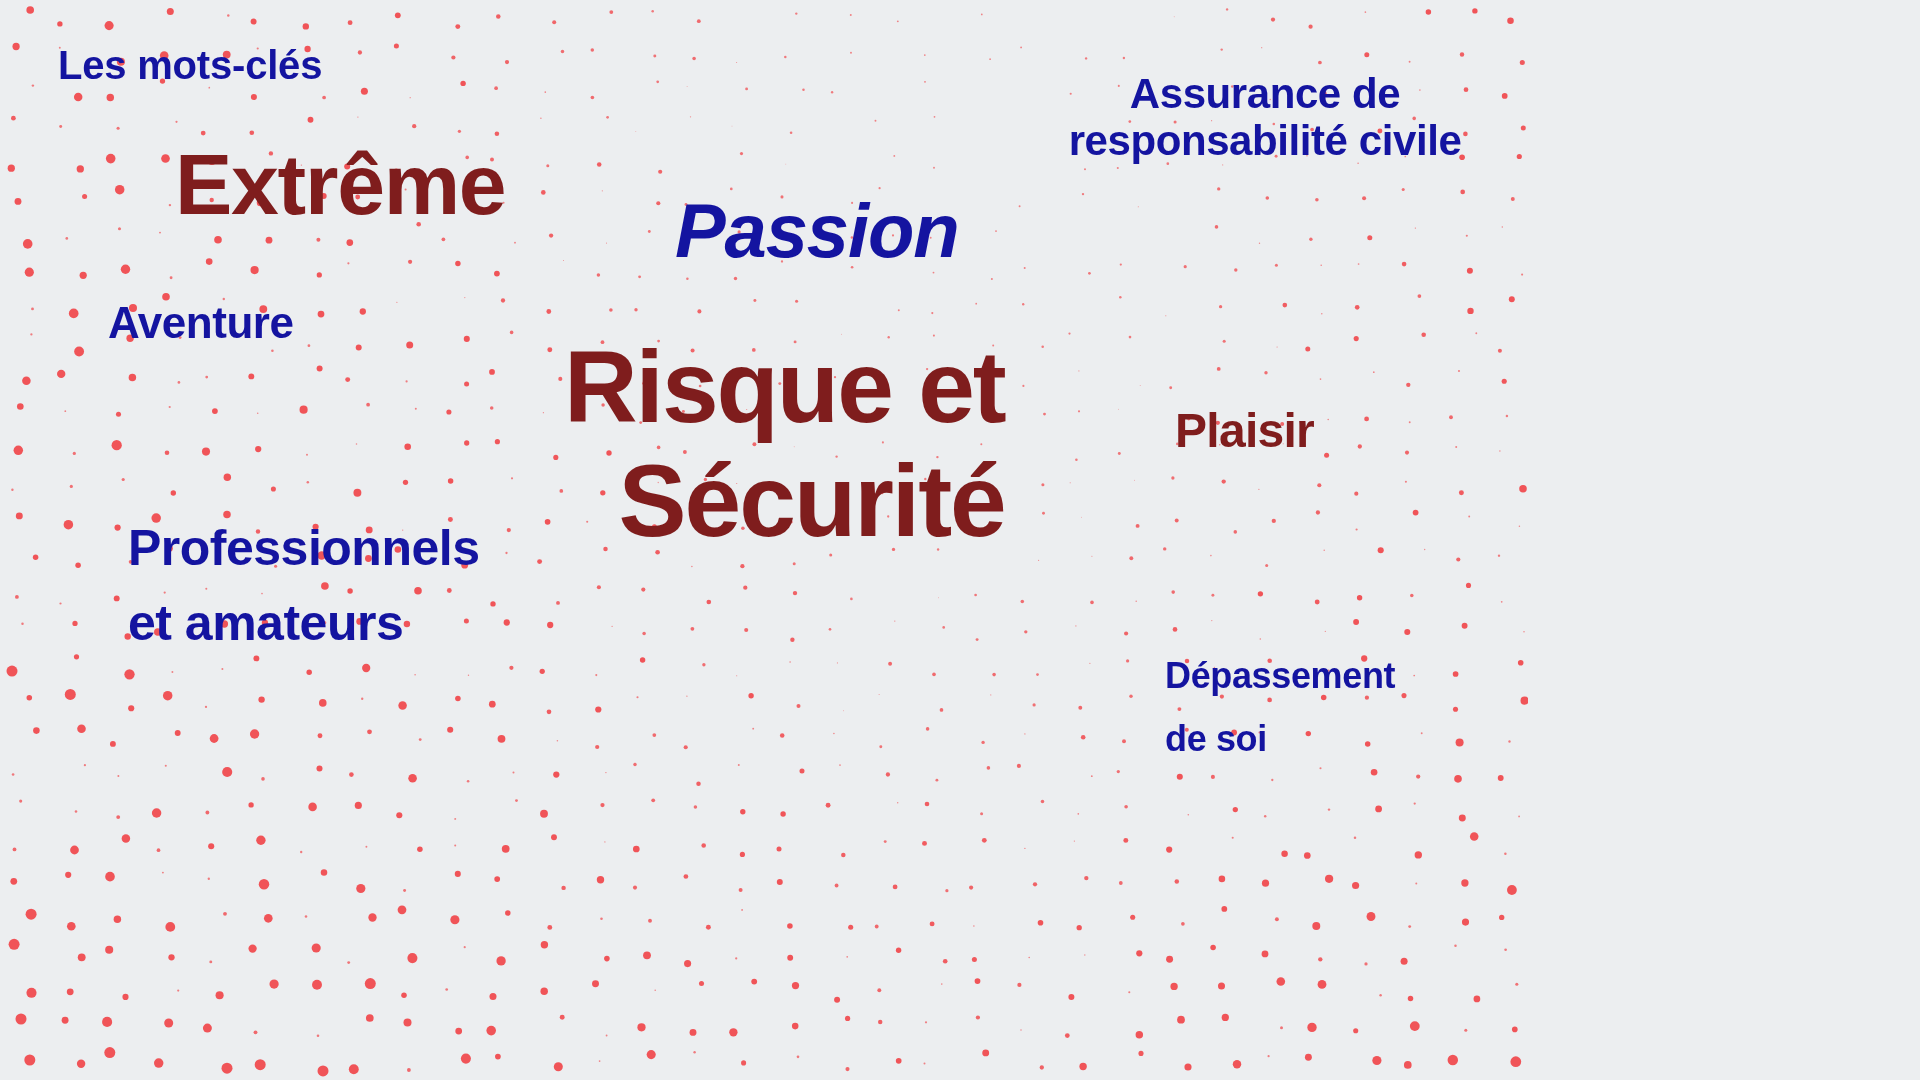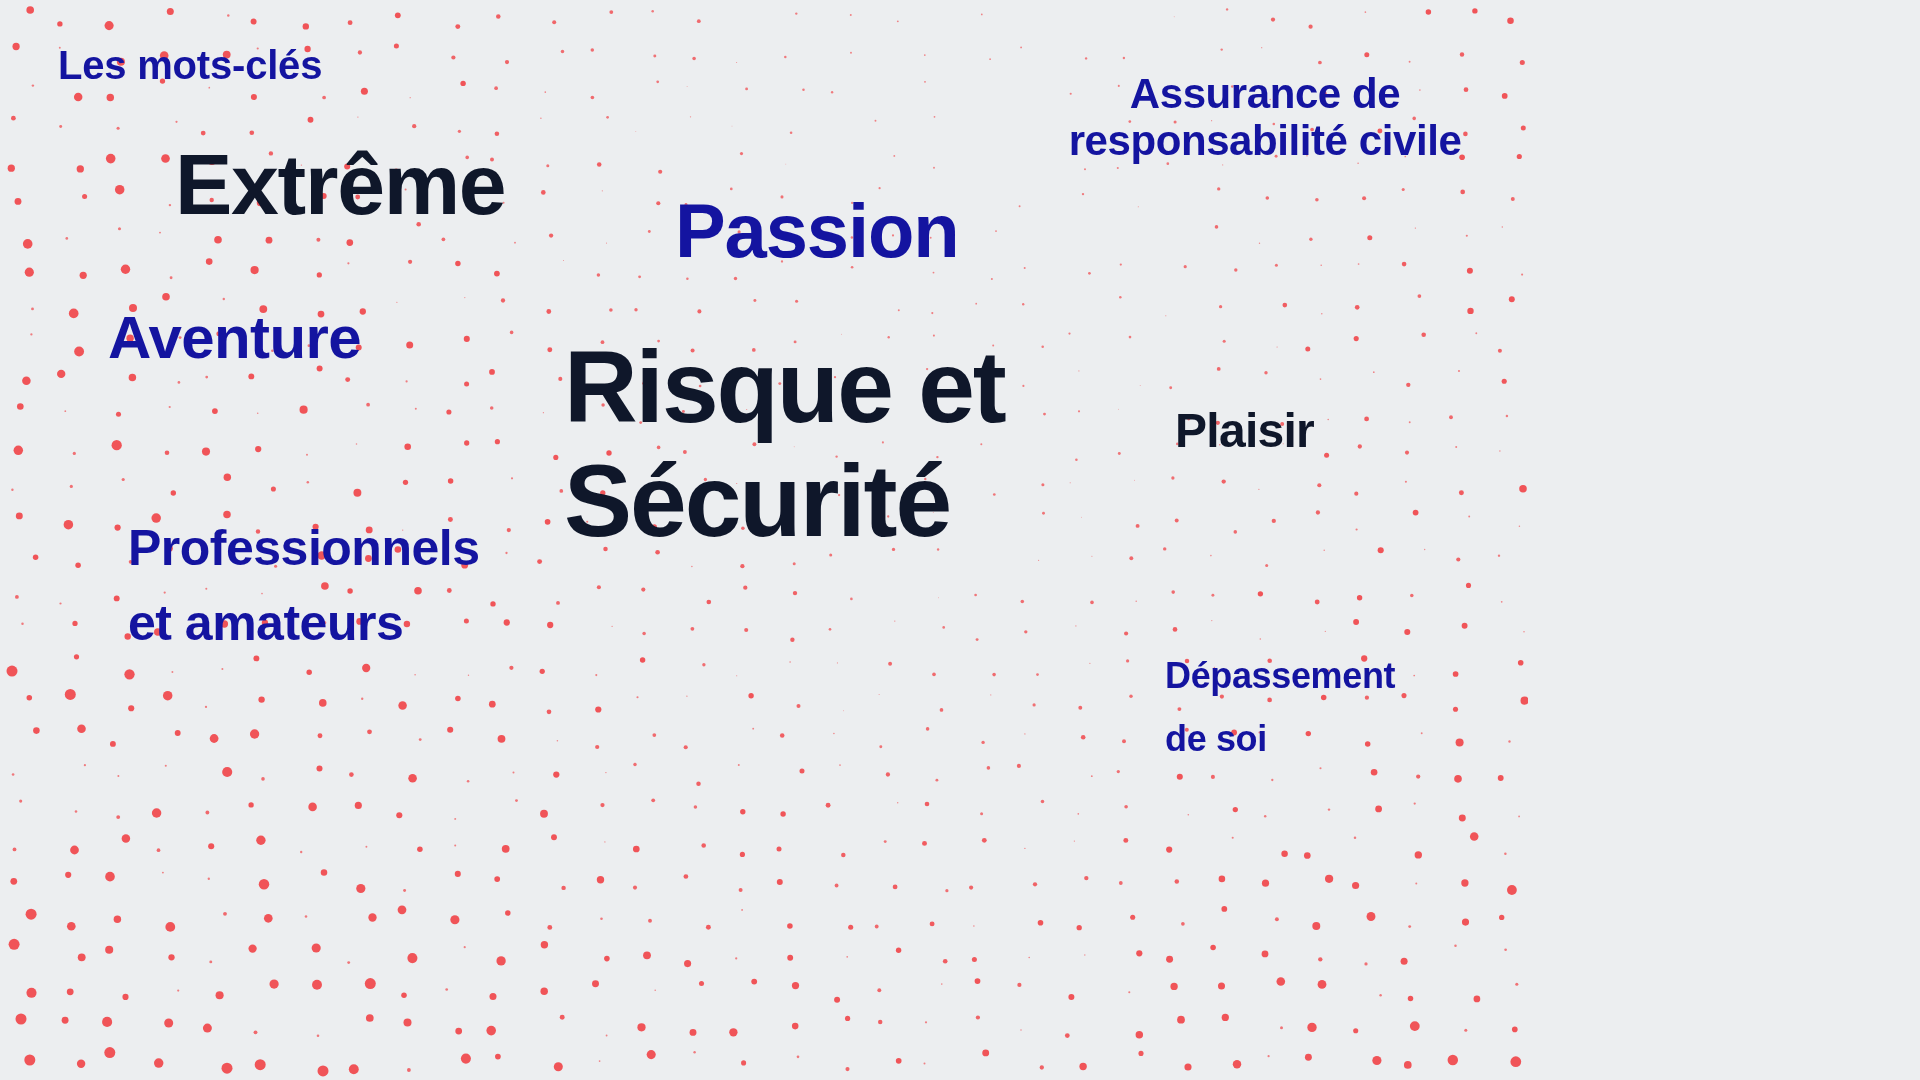--- a/index.html
+++ b/index.html
@@ -25,28 +25,28 @@
   .word {
     position: absolute;
     font-family: "Liberation Sans", sans-serif;
     font-weight: 700;
     letter-spacing: -0.01em;
     white-space: pre;
     line-height: 1.08;
     margin: 0;
   }
   .blue  { color: #1414A0; }
-  .coral { color: #0f172a; }
+  .coral { color: #7f1d1d; text-align: right; }
 
   
   #w-title        { left: 58px;   top: 44px;   font-size: 40px;  letter-spacing: -0.005em; }
   #w-assurance    { left: 1055px; top: 70px;   font-size: 42px;  text-align: center; width: 420px; line-height: 1.12; }
   #w-extreme      { left: 175px;  top: 138px;  font-size: 86px;  letter-spacing: -0.015em; }
-  #w-passion      { left: 675px;  top: 190px;  font-size: 76px;  letter-spacing: -0.015em; }
-  #w-aventure     { left: 108px;  top: 306px;  font-size: 60px;  letter-spacing: -0.01em; }
+  #w-passion      { left: 675px;  top: 190px;  font-size: 76px;  letter-spacing: -0.015em; font-style: italic; }
+  #w-aventure     { left: 108px;  top: 299px;  font-size: 44px;  letter-spacing: -0.01em; }
   #w-risque       { left: 564px;  top: 330px;  font-size: 102px; letter-spacing: -0.02em; line-height: 1.12; }
   #w-plaisir      { left: 1175px; top: 405px;  font-size: 48px;  letter-spacing: -0.015em; }
   #w-professionnels { left: 128px; top: 480px; font-size: 50px;  line-height: 1.5; margin-top: 31px; }
   #w-prudence     { left: 697px;  top: 630px;  font-size: 50px;  letter-spacing: -0.01em; }
   #w-depassement  { left: 1165px; top: 644px;  font-size: 36px;  line-height: 1.75; }
   #w-protection   { left: 178px;  top: 672px;  font-size: 76px;  letter-spacing: -0.015em; }
 </style>
 </head>
 <body>
 

